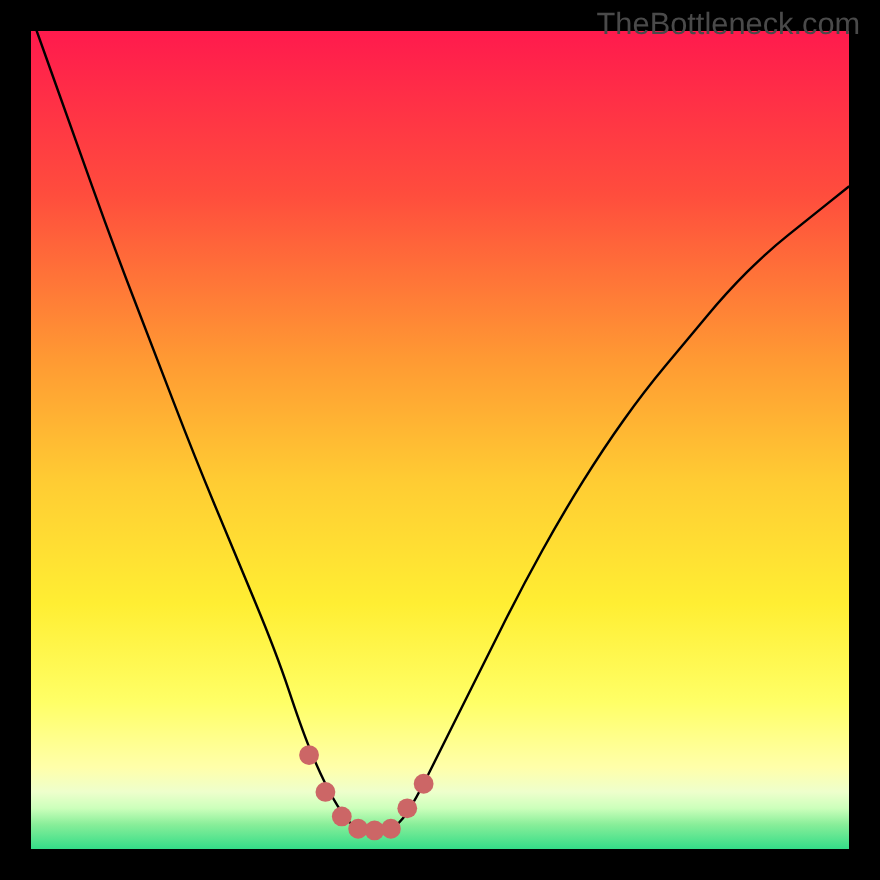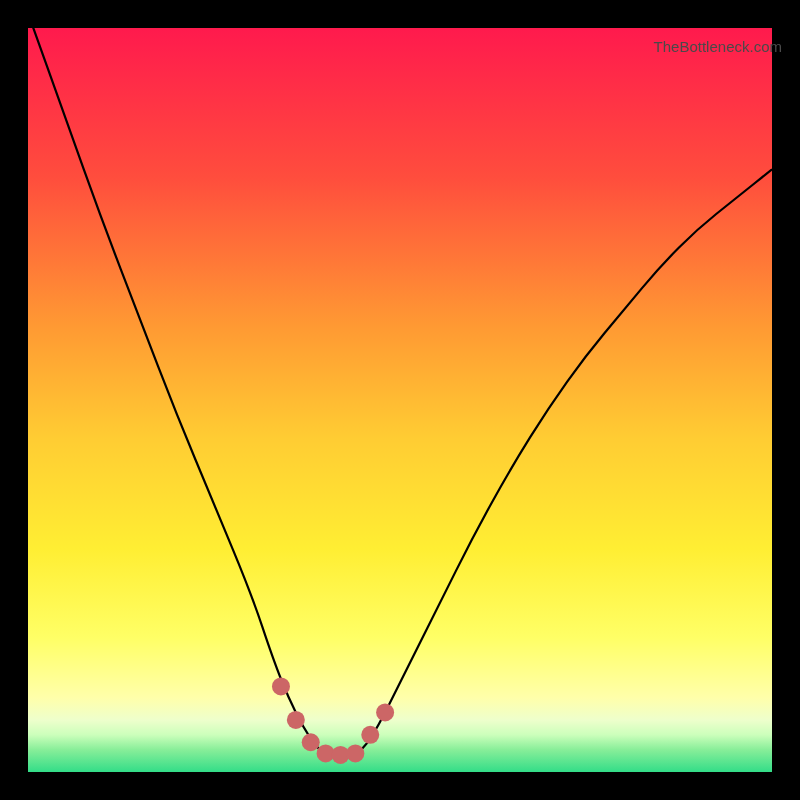--- a/index.html
+++ b/index.html
@@ -15,24 +15,23 @@
     position: relative;
     width: 800px;
     height: 800px;
     background: #000;
   }
   .watermark {
     position: absolute;
     top: 6px;
     right: 18px;
     color: #4a4a4a;
-    font-size: 15px;
+    font-size: 28px;
     font-weight: 500;
     z-index: 10;
-    margin-top: 32px;
   }
   .plot-area {
     position: absolute;
     left: 28px;
     top: 28px;
     width: 744px;
     height: 744px;
     overflow: hidden;
   }
   .gradient-bg {

